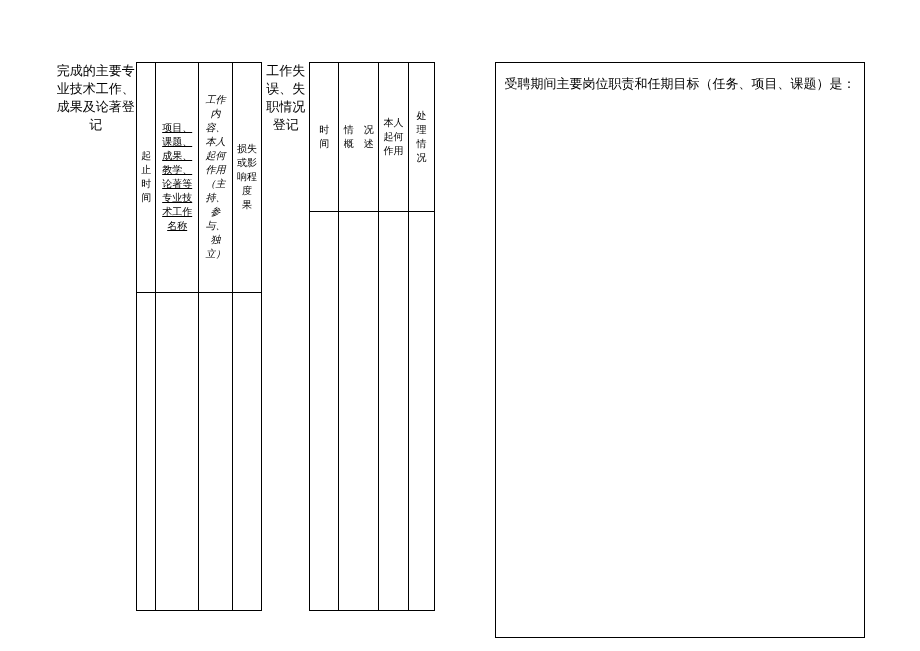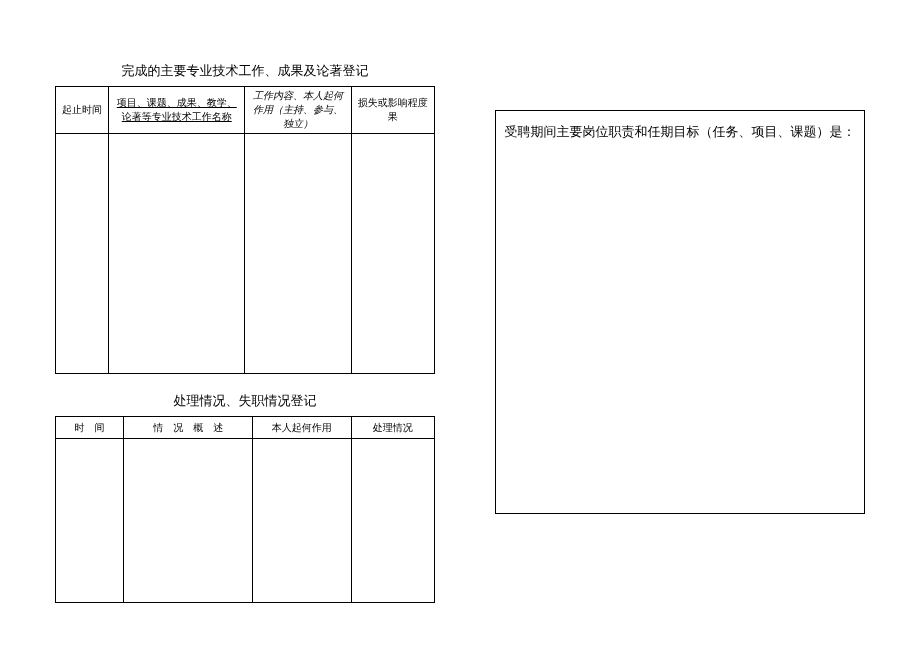--- a/index.html
+++ b/index.html
@@ -10,21 +10,21 @@
       font-family: "SimSun", "宋体", serif;
       font-size: 11px;
       color: #000;
       padding: 62px 55px 40px 55px;
       display: flex;
       gap: 60px;
     }
     .left-col {
       width: 380px;
       display: flex;
-      flex-direction: column;
+      flex-direction: row;
     }
     .right-col {
       width: 370px;
     }
     .section-title {
       text-align: center;
       font-size: 13px;
       margin-bottom: 6px;
       font-weight: normal;
     }
@@ -40,23 +40,22 @@
       padding: 2px 4px;
       font-size: 10px;
     }
     .tbl1-head td { height: 30px; }
     .tbl1-body td { height: 240px; }
     .tbl2-head td { height: 22px; }
     .tbl2-body td { height: 164px; }
     .box {
       border: 1px solid #000;
       width: 100%;
-      height: 404px;
+      height: 576px;
       padding: 10px 8px;
-      margin-top: 48px;
     }
     .box-title {
       text-align: center;
       font-size: 13px;
       margin-top: 2px;
     }
     .gap { height: 18px; }
     .c1 { width: 14%; margin-left: 44px; }
     .c2 { width: 36%; text-decoration: underline; }
     .c3 { width: 28%; font-style: italic; }
@@ -85,21 +84,21 @@
       <td class="c1"></td>
       <td class="c2"></td>
       <td class="c3"></td>
       <td class="c4"></td>
     </tr>
   </tbody>
     </table>
 
   <div class="gap"></div>
 
-  <div class="section-title">处理情况、失职情况登记</div>
+  <div class="section-title">工作失误、失职情况登记</div>
 
   <table>
     <tbody>
         <tr class="tbl2-head">
       <td class="d1">时　间</td>
       <td class="d2">情　况　概　述</td>
       <td class="d3">本人起何作用</td>
       <td class="d4">处理情况</td>
     </tr>
     <tr class="tbl2-body">

